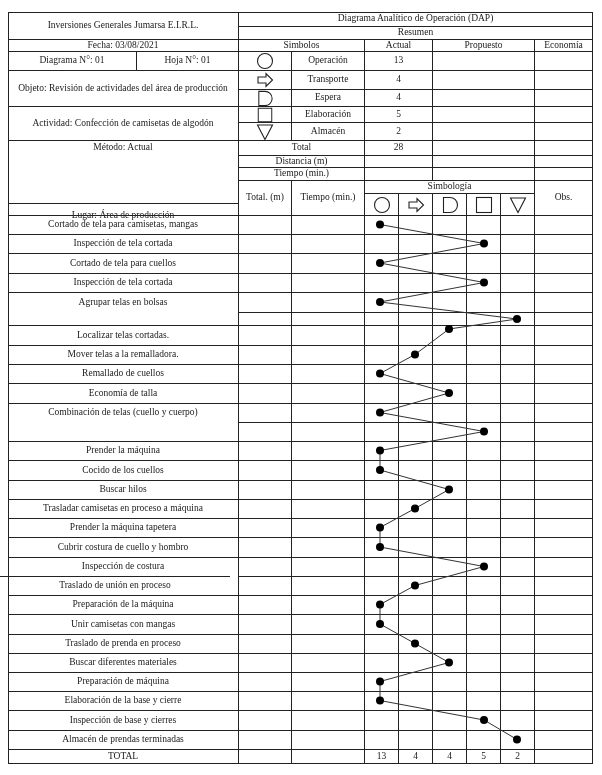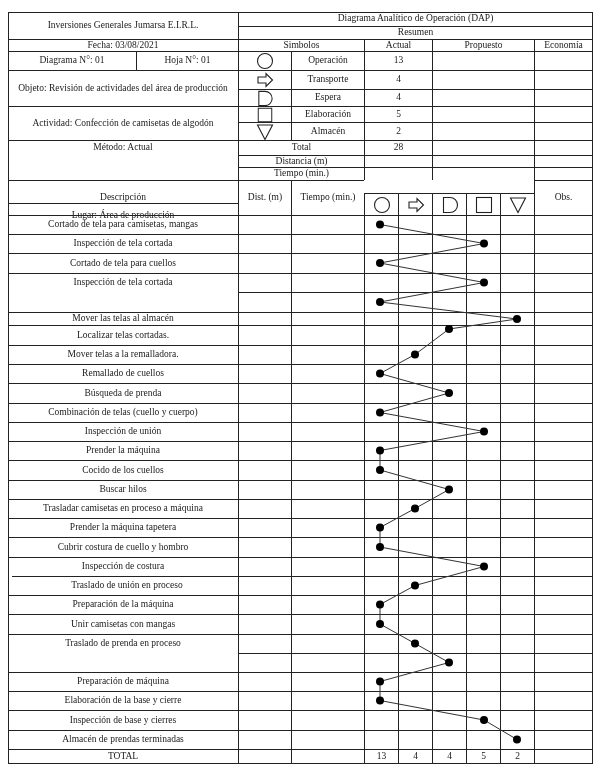--- a/index.html
+++ b/index.html
@@ -102,23 +102,23 @@
   <div class="cell bl bt" style="left:238px;top:155px;width:126px;height:12px;">Distancia (m)</div>
   <div class="cell bl bt" style="left:364px;top:155px;width:68px;height:12px;"></div>
   <div class="cell bl bt" style="left:432px;top:155px;width:102px;height:12px;"></div>
   <div class="cell bl bt" style="left:534px;top:155px;width:58px;height:12px;"></div>
 
   <div class="cell bl bt" style="left:238px;top:167px;width:126px;height:13px;">Tiempo (min.)</div>
   <div class="cell bl bt" style="left:364px;top:167px;width:68px;height:13px;"></div>
   <div class="cell bl bt" style="left:432px;top:167px;width:102px;height:13px;"></div>
   <div class="cell bl bt" style="left:534px;top:167px;width:58px;height:13px;"></div>
 
-  <div class="cell bt" style="left:8px;top:180px;width:230px;height:35px;">Descripción</div>
-  <div class="cell bl bt" style="left:238px;top:180px;width:53px;height:35px;">Dist. (m)</div>
+  <div class="cell bl bt" style="left:238px;top:180px;width:53px;height:35px;">Total. (m)</div>
   <div class="cell bl bt" style="left:291px;top:180px;width:73px;height:35px;">Tiempo (min.)</div>
+  <div class="cell bl bt" style="left:364px;top:180px;width:170px;height:13px;">Simbología</div>
   <div class="cell bl bt" style="left:534px;top:180px;width:58px;height:35px;">Obs.</div>
   <div class="cell bl bt" style="left:364px;top:193px;width:34px;height:22px;">
      <span style="display:flex;">
         <svg width="20" height="20" viewBox="0 0 20 20">
           <circle cx="10" cy="10" r="7.5" fill="none" stroke="#222" stroke-width="1.1"></circle>
         </svg>
       </span>
     </div>
     <div class="cell bl bt" style="left:398px;top:193px;width:34px;height:22px;">
      <span style="display:flex;">
@@ -178,29 +178,29 @@
     <div class="cell bl bt" style="left:534px;top:253px;width:58px;height:20px;"></div>
     <div class="cell bt" style="left:8px;top:273px;width:230px;height:19px;">Inspección de tela cortada</div>
     <div class="cell bl bt" style="left:238px;top:273px;width:53px;height:19px;"></div>
     <div class="cell bl bt" style="left:291px;top:273px;width:73px;height:19px;"></div>
     <div class="cell bl bt" style="left:364px;top:273px;width:34px;height:19px;"></div>
     <div class="cell bl bt" style="left:398px;top:273px;width:34px;height:19px;"></div>
     <div class="cell bl bt" style="left:432px;top:273px;width:34px;height:19px;"></div>
     <div class="cell bl bt" style="left:466px;top:273px;width:34px;height:19px;"></div>
     <div class="cell bl bt" style="left:500px;top:273px;width:34px;height:19px;"></div>
     <div class="cell bl bt" style="left:534px;top:273px;width:58px;height:19px;"></div>
+    <div class="cell bt" style="left:8px;top:292px;width:230px;height:20px;">Agrupar telas en bolsas</div>
     <div class="cell bl bt" style="left:238px;top:292px;width:53px;height:20px;"></div>
     <div class="cell bl bt" style="left:291px;top:292px;width:73px;height:20px;"></div>
     <div class="cell bl bt" style="left:364px;top:292px;width:34px;height:20px;"></div>
     <div class="cell bl bt" style="left:398px;top:292px;width:34px;height:20px;"></div>
     <div class="cell bl bt" style="left:432px;top:292px;width:34px;height:20px;"></div>
     <div class="cell bl bt" style="left:466px;top:292px;width:34px;height:20px;"></div>
     <div class="cell bl bt" style="left:500px;top:292px;width:34px;height:20px;"></div>
     <div class="cell bl bt" style="left:534px;top:292px;width:58px;height:20px;"></div>
-    <div class="cell bt" style="left:8px;top:312px;width:230px;height:13px;">Mover las telas al almacén</div>
     <div class="cell bl bt" style="left:238px;top:312px;width:53px;height:13px;"></div>
     <div class="cell bl bt" style="left:291px;top:312px;width:73px;height:13px;"></div>
     <div class="cell bl bt" style="left:364px;top:312px;width:34px;height:13px;"></div>
     <div class="cell bl bt" style="left:398px;top:312px;width:34px;height:13px;"></div>
     <div class="cell bl bt" style="left:432px;top:312px;width:34px;height:13px;"></div>
     <div class="cell bl bt" style="left:466px;top:312px;width:34px;height:13px;"></div>
     <div class="cell bl bt" style="left:500px;top:312px;width:34px;height:13px;"></div>
     <div class="cell bl bt" style="left:534px;top:312px;width:58px;height:13px;"></div>
     <div class="cell bt" style="left:8px;top:325px;width:230px;height:20px;">Localizar telas cortadas.</div>
     <div class="cell bl bt" style="left:238px;top:325px;width:53px;height:20px;"></div>
@@ -222,39 +222,38 @@
     <div class="cell bl bt" style="left:534px;top:345px;width:58px;height:19px;"></div>
     <div class="cell bt" style="left:8px;top:364px;width:230px;height:19px;">Remallado de cuellos</div>
     <div class="cell bl bt" style="left:238px;top:364px;width:53px;height:19px;"></div>
     <div class="cell bl bt" style="left:291px;top:364px;width:73px;height:19px;"></div>
     <div class="cell bl bt" style="left:364px;top:364px;width:34px;height:19px;"></div>
     <div class="cell bl bt" style="left:398px;top:364px;width:34px;height:19px;"></div>
     <div class="cell bl bt" style="left:432px;top:364px;width:34px;height:19px;"></div>
     <div class="cell bl bt" style="left:466px;top:364px;width:34px;height:19px;"></div>
     <div class="cell bl bt" style="left:500px;top:364px;width:34px;height:19px;"></div>
     <div class="cell bl bt" style="left:534px;top:364px;width:58px;height:19px;"></div>
-    <div class="cell bt" style="left:8px;top:383px;width:230px;height:20px;">Búsqueda de prenda</div>
+    <div class="cell bt" style="left:8px;top:383px;width:230px;height:20px;">Economía de talla</div>
     <div class="cell bl bt" style="left:238px;top:383px;width:53px;height:20px;"></div>
     <div class="cell bl bt" style="left:291px;top:383px;width:73px;height:20px;"></div>
     <div class="cell bl bt" style="left:364px;top:383px;width:34px;height:20px;"></div>
     <div class="cell bl bt" style="left:398px;top:383px;width:34px;height:20px;"></div>
     <div class="cell bl bt" style="left:432px;top:383px;width:34px;height:20px;"></div>
     <div class="cell bl bt" style="left:466px;top:383px;width:34px;height:20px;"></div>
     <div class="cell bl bt" style="left:500px;top:383px;width:34px;height:20px;"></div>
     <div class="cell bl bt" style="left:534px;top:383px;width:58px;height:20px;"></div>
     <div class="cell bt" style="left:8px;top:403px;width:230px;height:19px;">Combinación de telas (cuello y cuerpo)</div>
     <div class="cell bl bt" style="left:238px;top:403px;width:53px;height:19px;"></div>
     <div class="cell bl bt" style="left:291px;top:403px;width:73px;height:19px;"></div>
     <div class="cell bl bt" style="left:364px;top:403px;width:34px;height:19px;"></div>
     <div class="cell bl bt" style="left:398px;top:403px;width:34px;height:19px;"></div>
     <div class="cell bl bt" style="left:432px;top:403px;width:34px;height:19px;"></div>
     <div class="cell bl bt" style="left:466px;top:403px;width:34px;height:19px;"></div>
     <div class="cell bl bt" style="left:500px;top:403px;width:34px;height:19px;"></div>
     <div class="cell bl bt" style="left:534px;top:403px;width:58px;height:19px;"></div>
-    <div class="cell bt" style="left:8px;top:422px;width:230px;height:19px;">Inspección de unión</div>
     <div class="cell bl bt" style="left:238px;top:422px;width:53px;height:19px;"></div>
     <div class="cell bl bt" style="left:291px;top:422px;width:73px;height:19px;"></div>
     <div class="cell bl bt" style="left:364px;top:422px;width:34px;height:19px;"></div>
     <div class="cell bl bt" style="left:398px;top:422px;width:34px;height:19px;"></div>
     <div class="cell bl bt" style="left:432px;top:422px;width:34px;height:19px;"></div>
     <div class="cell bl bt" style="left:466px;top:422px;width:34px;height:19px;"></div>
     <div class="cell bl bt" style="left:500px;top:422px;width:34px;height:19px;"></div>
     <div class="cell bl bt" style="left:534px;top:422px;width:58px;height:19px;"></div>
     <div class="cell bt" style="left:8px;top:441px;width:230px;height:19px;">Prender la máquina</div>
     <div class="cell bl bt" style="left:238px;top:441px;width:53px;height:19px;"></div>
@@ -312,21 +311,21 @@
     <div class="cell bl bt" style="left:534px;top:537px;width:58px;height:20px;"></div>
     <div class="cell bt" style="left:8px;top:557px;width:230px;height:19px;">Inspección de costura</div>
     <div class="cell bl bt" style="left:238px;top:557px;width:53px;height:19px;"></div>
     <div class="cell bl bt" style="left:291px;top:557px;width:73px;height:19px;"></div>
     <div class="cell bl bt" style="left:364px;top:557px;width:34px;height:19px;"></div>
     <div class="cell bl bt" style="left:398px;top:557px;width:34px;height:19px;"></div>
     <div class="cell bl bt" style="left:432px;top:557px;width:34px;height:19px;"></div>
     <div class="cell bl bt" style="left:466px;top:557px;width:34px;height:19px;"></div>
     <div class="cell bl bt" style="left:500px;top:557px;width:34px;height:19px;"></div>
     <div class="cell bl bt" style="left:534px;top:557px;width:58px;height:19px;"></div>
-    <div class="cell bt" style="left:12px;top:576px;width:230px;height:19px;">Traslado de unión en proceso</div>
+    <div class="cell bt" style="left:0;top:576px;width:230px;height:19px;">Traslado de unión en proceso</div>
     <div class="cell bl bt" style="left:238px;top:576px;width:53px;height:19px;"></div>
     <div class="cell bl bt" style="left:291px;top:576px;width:73px;height:19px;"></div>
     <div class="cell bl bt" style="left:364px;top:576px;width:34px;height:19px;"></div>
     <div class="cell bl bt" style="left:398px;top:576px;width:34px;height:19px;"></div>
     <div class="cell bl bt" style="left:432px;top:576px;width:34px;height:19px;"></div>
     <div class="cell bl bt" style="left:466px;top:576px;width:34px;height:19px;"></div>
     <div class="cell bl bt" style="left:500px;top:576px;width:34px;height:19px;"></div>
     <div class="cell bl bt" style="left:534px;top:576px;width:58px;height:19px;"></div>
     <div class="cell bt" style="left:8px;top:595px;width:230px;height:19px;">Preparación de la máquina</div>
     <div class="cell bl bt" style="left:238px;top:595px;width:53px;height:19px;"></div>
@@ -348,20 +347,21 @@
     <div class="cell bl bt" style="left:534px;top:614px;width:58px;height:20px;"></div>
     <div class="cell bt" style="left:8px;top:634px;width:230px;height:19px;">Traslado de prenda en proceso</div>
     <div class="cell bl bt" style="left:238px;top:634px;width:53px;height:19px;"></div>
     <div class="cell bl bt" style="left:291px;top:634px;width:73px;height:19px;"></div>
     <div class="cell bl bt" style="left:364px;top:634px;width:34px;height:19px;"></div>
     <div class="cell bl bt" style="left:398px;top:634px;width:34px;height:19px;"></div>
     <div class="cell bl bt" style="left:432px;top:634px;width:34px;height:19px;"></div>
     <div class="cell bl bt" style="left:466px;top:634px;width:34px;height:19px;"></div>
     <div class="cell bl bt" style="left:500px;top:634px;width:34px;height:19px;"></div>
     <div class="cell bl bt" style="left:534px;top:634px;width:58px;height:19px;"></div>
+    <div class="cell bt" style="left:8px;top:653px;width:230px;height:19px;">Buscar diferentes materiales</div>
     <div class="cell bl bt" style="left:238px;top:653px;width:53px;height:19px;"></div>
     <div class="cell bl bt" style="left:291px;top:653px;width:73px;height:19px;"></div>
     <div class="cell bl bt" style="left:364px;top:653px;width:34px;height:19px;"></div>
     <div class="cell bl bt" style="left:398px;top:653px;width:34px;height:19px;"></div>
     <div class="cell bl bt" style="left:432px;top:653px;width:34px;height:19px;"></div>
     <div class="cell bl bt" style="left:466px;top:653px;width:34px;height:19px;"></div>
     <div class="cell bl bt" style="left:500px;top:653px;width:34px;height:19px;"></div>
     <div class="cell bl bt" style="left:534px;top:653px;width:58px;height:19px;"></div>
     <div class="cell bt" style="left:8px;top:672px;width:230px;height:19px;">Preparación de máquina</div>
     <div class="cell bl bt" style="left:238px;top:672px;width:53px;height:19px;"></div>

